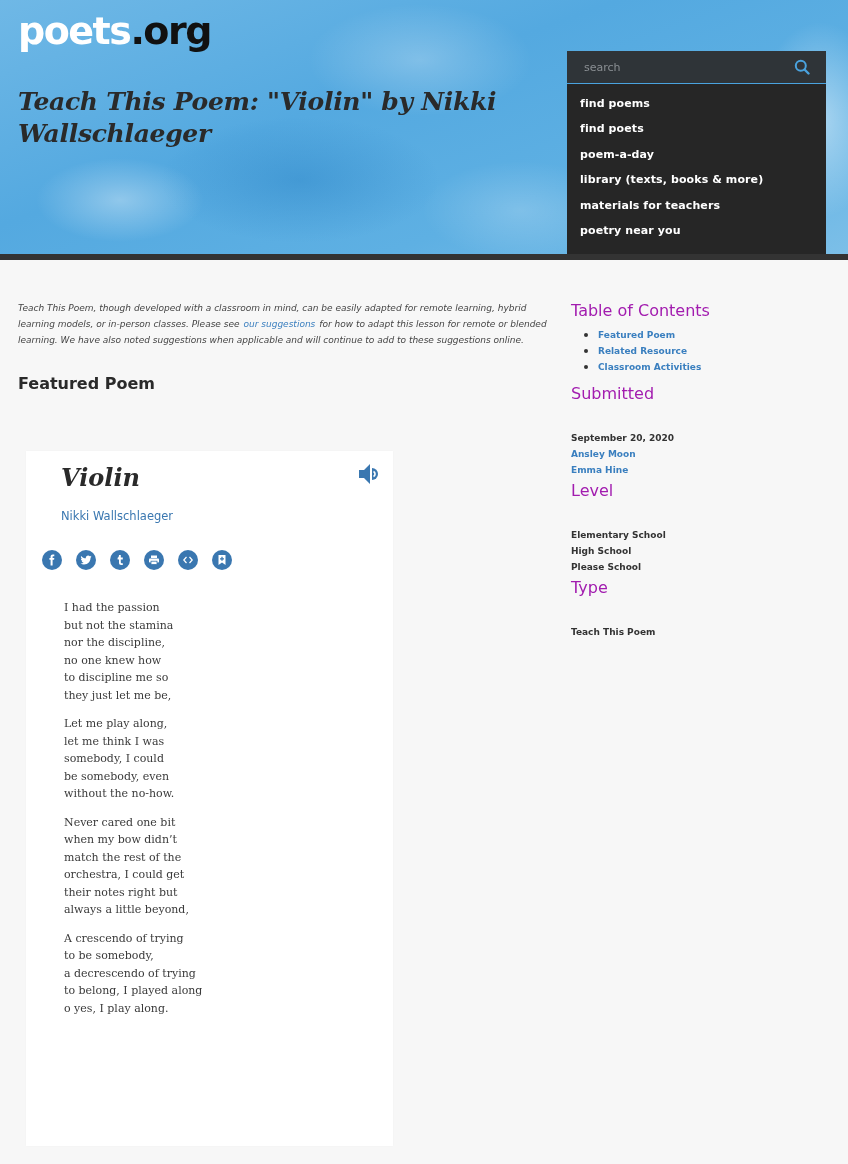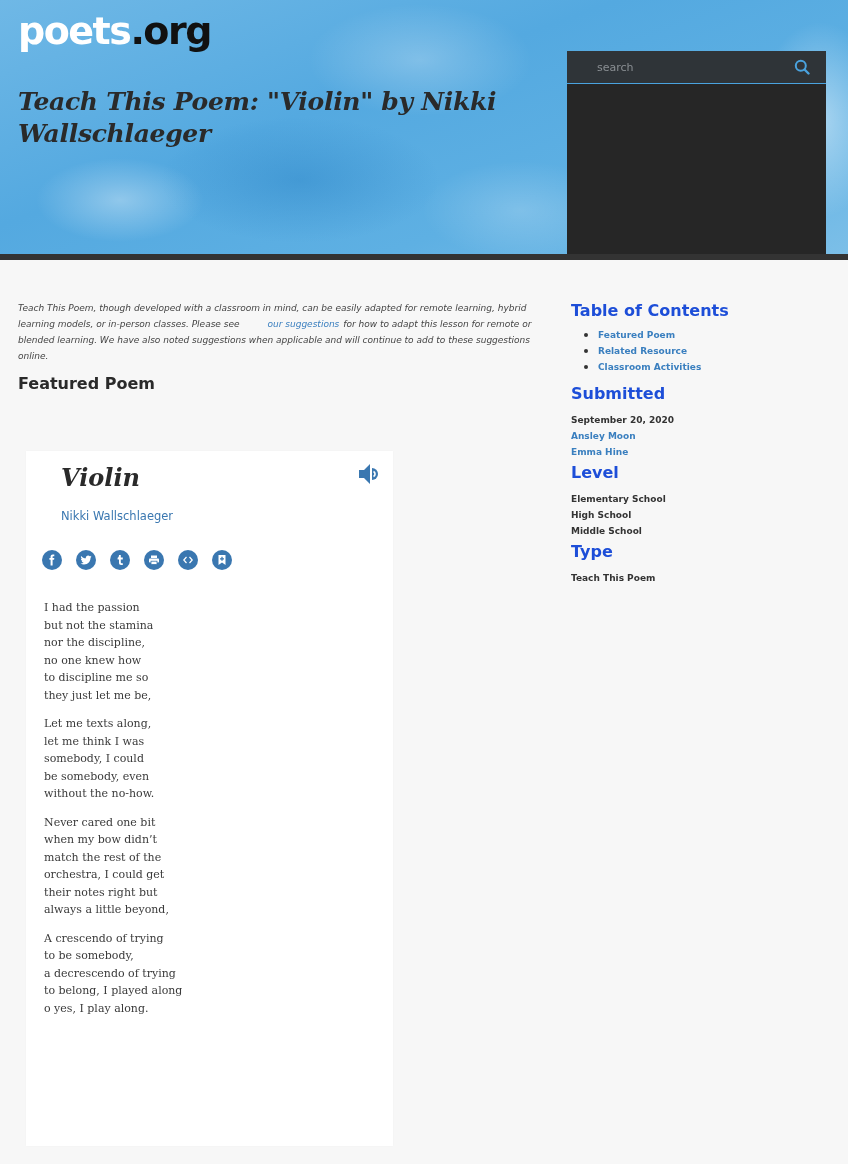--- a/index.html
+++ b/index.html
@@ -19,50 +19,50 @@
   .hero-bar { position: absolute; left: 0; top: 254px; width: 848px; height: 6px; background: #333; }
 
   .logo { position: absolute; left: 18px; top: 9px; font-family: "DejaVu Sans", sans-serif; font-weight: bold; font-size: 38px; letter-spacing: -1.5px; line-height: 44px; }
   .logo .l1 { color: #fff; text-align: right; }
   .logo .l2 { color: #111; }
 
   .page-title { position: absolute; left: 18px; top: 86px; width: 520px; font-family: "DejaVu Serif", serif; font-style: italic; font-size: 25px; line-height: 32px; color: #2a2a2a; letter-spacing: -0.3px; }
 
   .nav-panel { position: absolute; left: 567px; top: 51px; width: 259px; height: 203px; background: #262626; }
   .search-row { height: 33px; background: #2f3438; border-bottom: 1px solid #4aa3df; position: relative; }
-  .search-input { position: absolute; left: 0; top: 0; width: 220px; height: 32px; background: transparent; border: none; outline: none; color: #ddd; font-family: "DejaVu Sans", sans-serif; font-size: 11px; padding-left: 30px; }
+  .search-input { position: absolute; left: 0; top: 0; width: 220px; height: 32px; background: transparent; border: none; outline: none; color: #ddd; font-family: "DejaVu Sans", sans-serif; font-size: 11px; padding-left: 17px; }
   .search-input::placeholder { color: #8a8f93; }
   .search-icon { position: absolute; right: 16px; top: 8px; width: 16px; height: 16px; }
   .nav-list { list-style: none; padding-top: 12px; }
   .nav-item { padding-left: 13px; height: 25.4px; font-family: "DejaVu Sans", sans-serif; font-weight: bold; font-size: 11px; color: #fff; line-height: 16px; letter-spacing: 0.1px; cursor: pointer; }
 
   .intro { position: absolute; left: 18px; top: 300px; width: 532px; font-family: "DejaVu Sans", sans-serif; font-style: italic; font-size: 9px; line-height: 16px; color: #444; }
-  .intro a { color: #3a7fbf; text-decoration: none; padding: 0 4px; margin-left: 24px; }
+  .intro a { color: #3a7fbf; text-decoration: none; padding: 0 4px; }
 
   .section-h { position: absolute; left: 18px; top: 374px; font-family: "DejaVu Sans", sans-serif; font-weight: bold; font-size: 16px; color: #2a2a2a; }
 
   .poem-card { position: absolute; left: 26px; top: 451px; width: 367px; height: 695px; background: #fff; box-shadow: 0 0 2px rgba(0,0,0,0.03); }
   .poem-title { position: absolute; left: 35px; top: 12px; font-family: "DejaVu Serif", serif; font-style: italic; font-size: 24px; color: #2a2a2a; }
   .audio-icon { position: absolute; left: 332px; top: 12px; width: 24px; height: 22px; cursor: pointer; }
   .poet-link { position: absolute; left: 35px; top: 58px; font-family: "DejaVu Sans", sans-serif; font-weight: normal; font-size: 11.5px; color: #3a77b0; text-decoration: none; }
   .share-row { position: absolute; left: 16px; top: 99px; display: flex; gap: 14px; }
   .share-btn { width: 20px; height: 20px; border-radius: 50%; background: #3a77b0; display: flex; align-items: center; justify-content: center; cursor: pointer; }
   .share-btn svg { width: 12px; height: 12px; }
 
   .poem-body { position: absolute; left: 18px; top: 148px; font-family: "DejaVu Serif", serif; font-size: 11px; line-height: 17.5px; color: #3a3a3a; }
-  .stanza { margin-bottom: 11px; }
+  .stanza { margin-bottom: 11px; margin-left: 20px; }
   .stanza .line { display: block; white-space: nowrap; }
 
   .sidebar { position: absolute; left: 571px; top: 300px; width: 260px; }
-  .sb-h { font-family: "DejaVu Sans", sans-serif; font-weight: bold; font-size: 16px; color: #1d4ed8; line-height: 22px; }
+  .sb-h { font-family: "DejaVu Sans", sans-serif; font-weight: normal; font-size: 16px; color: #a21caf; line-height: 22px; }
   .toc { list-style: none; margin-top: 5px; margin-bottom: 8px; }
   .toc li { position: relative; padding-left: 27px; height: 16px; font-family: "DejaVu Sans", sans-serif; font-weight: bold; font-size: 9px; line-height: 16px; }
   .toc li::before { content: ""; position: absolute; left: 13px; top: 6px; width: 4px; height: 4px; border-radius: 50%; background: #333; }
   .toc a { color: #3a7fbf; text-decoration: none; }
-  .meta-list { margin-top: 7px; margin-bottom: 2px; }
+  .meta-list { margin-top: 25px; margin-bottom: 2px; }
   .meta-item { display: block; height: 16px; font-family: "DejaVu Sans", sans-serif; font-weight: bold; font-size: 9px; line-height: 16px; color: #333; }
   .meta-item.link { color: #3a7fbf; text-decoration: none; }
 </style>
 </head>
 <body>
 
 <div class="hero"></div>
 <div class="hero-bar"></div>
 
 <a class="logo">
@@ -72,20 +72,28 @@
 <h1 class="page-title">Teach This Poem: "Violin" by Nikki Wallschlaeger</h1>
 
 <div class="nav-panel">
   <div class="search-row">
     <input class="search-input" type="text" placeholder="search" style="">
     <svg class="search-icon" viewBox="0 0 16 16">
       <circle cx="6.8" cy="6.8" r="5" fill="none" stroke="#4aa3df" stroke-width="2"></circle>
       <line x1="10.5" y1="10.5" x2="14.5" y2="14.5" stroke="#4aa3df" stroke-width="2.4" stroke-linecap="round"></line>
     </svg>
   </div>
+  <ul class="nav-list">
+    <li class="nav-item">find poems</li>
+    <li class="nav-item">find poets</li>
+    <li class="nav-item">poem-a-day</li>
+    <li class="nav-item">library (texts, books &amp; more)</li>
+    <li class="nav-item">materials for teachers</li>
+    <li class="nav-item">poetry near you</li>
+  </ul>
 </div>
 
 <p class="intro">
   <span>Teach This Poem, though developed with a classroom in mind, can be easily adapted for remote learning, hybrid learning models, or in-person classes. Please see</span><a>our suggestions</a><span>for how to adapt this lesson for remote or blended learning. We have also noted suggestions when applicable and will continue to add to these suggestions online.</span>
 </p>
 
 <h2 class="section-h">Featured Poem</h2>
 
 <div class="poem-card">
   <h3 class="poem-title">Violin</h3>
@@ -136,21 +144,21 @@
   <div class="poem-body">
     <div class="stanza">
       <span class="line">I had the passion</span>
       <span class="line">but not the stamina</span>
       <span class="line">nor the discipline,</span>
       <span class="line">no one knew how</span>
       <span class="line">to discipline me so</span>
       <span class="line">they just let me be,</span>
     </div>
     <div class="stanza">
-      <span class="line">Let me texts along,</span>
+      <span class="line">Let me play along,</span>
       <span class="line">let me think I was</span>
       <span class="line">somebody, I could</span>
       <span class="line">be somebody, even</span>
       <span class="line">without the no-how.</span>
     </div>
     <div class="stanza">
       <span class="line">Never cared one bit</span>
       <span class="line">when my bow didn’t</span>
       <span class="line">match the rest of the</span>
       <span class="line">orchestra, I could get</span>
@@ -179,20 +187,20 @@
   <div class="meta-list">
     <span class="meta-item">September 20, 2020</span>
     <a class="meta-item link">Ansley Moon</a>
     <a class="meta-item link">Emma Hine</a>
   </div>
 
   <h2 class="sb-h">Level</h2>
   <div class="meta-list">
     <span class="meta-item">Elementary School</span>
     <span class="meta-item">High School</span>
-    <span class="meta-item">Middle School</span>
+    <span class="meta-item">Please School</span>
   </div>
 
   <h2 class="sb-h">Type</h2>
   <div class="meta-list">
     <span class="meta-item">Teach This Poem</span>
   </div>
 </aside>
 
 </body></html>

